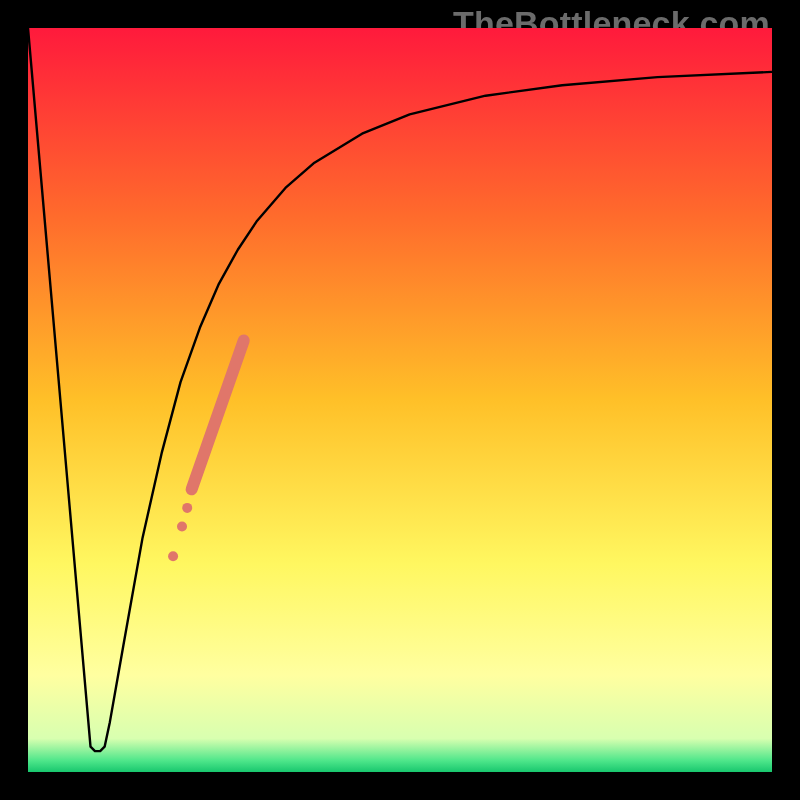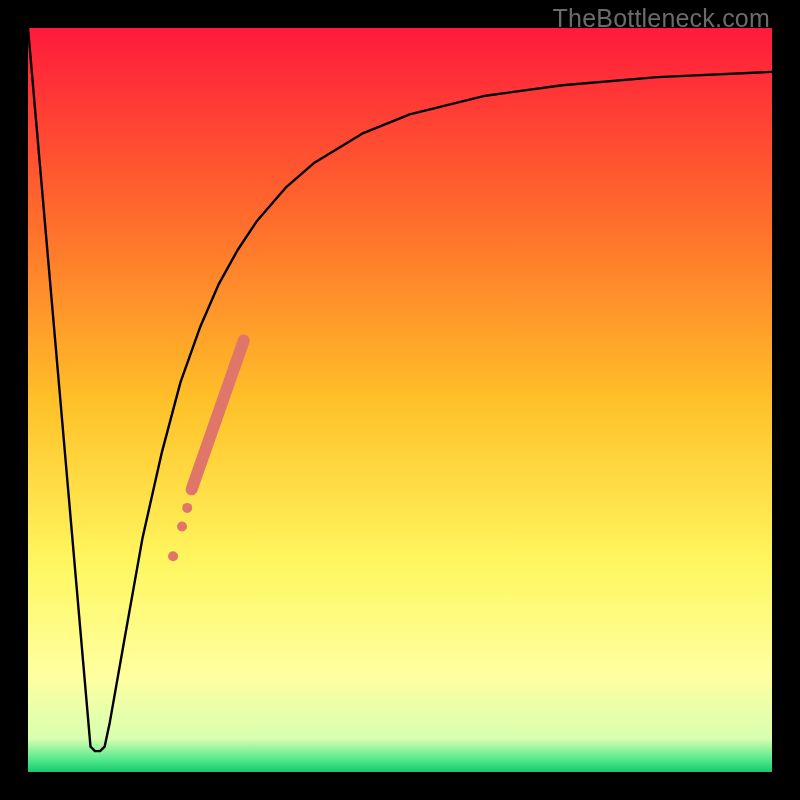--- a/index.html
+++ b/index.html
@@ -30,22 +30,22 @@
     position: absolute;
     left: 0;
     top: 0;
     width: 744px;
     height: 744px;
   }
   .watermark {
     position: absolute;
     top: 4px;
     right: 30px;
-    font-size: 25px;
-    font-weight: 400;
+    font-size: 34px;
+    font-weight: 700;
     color: #6b6b6b;
     letter-spacing: 0.2px;
   }
 </style>
 </head>
 <body>
 
 <div class="watermark">TheBottleneck.com</div>
 
 <div class="frame">

